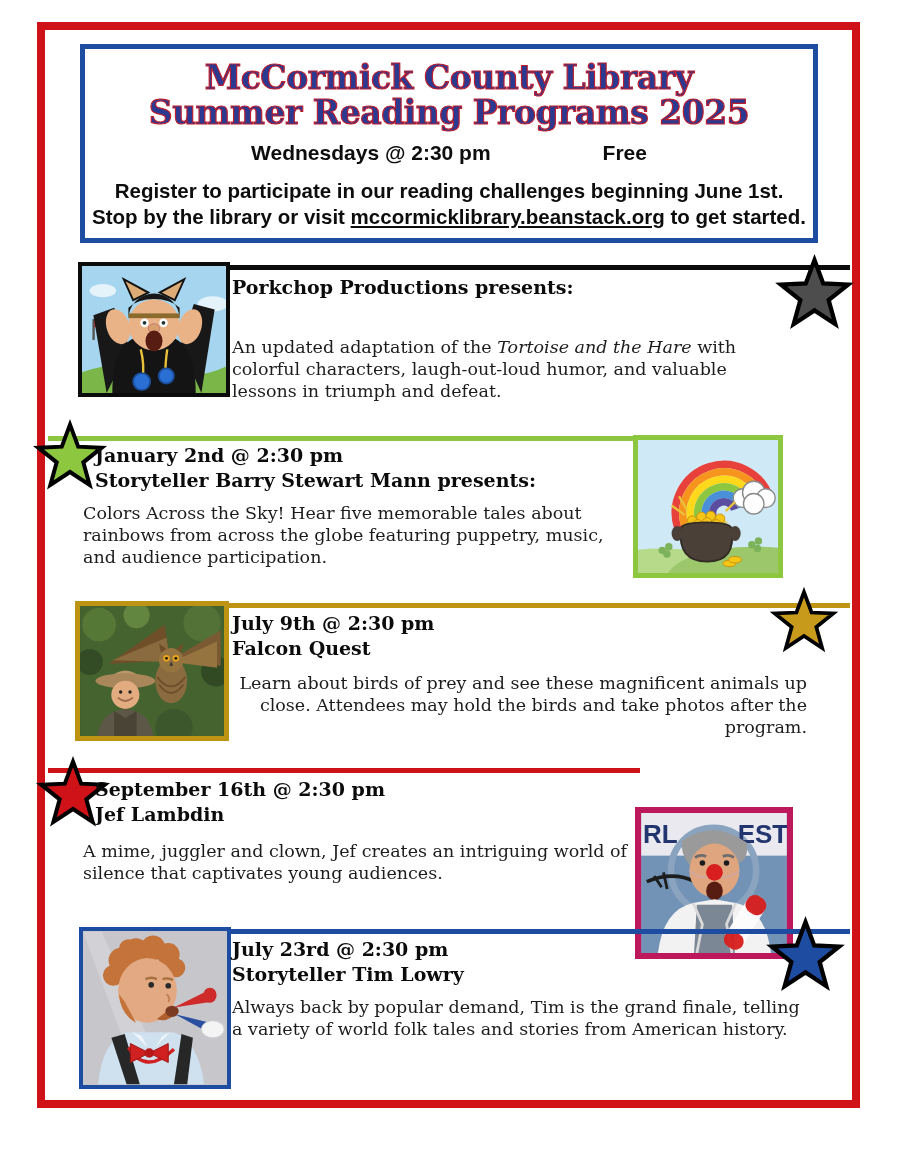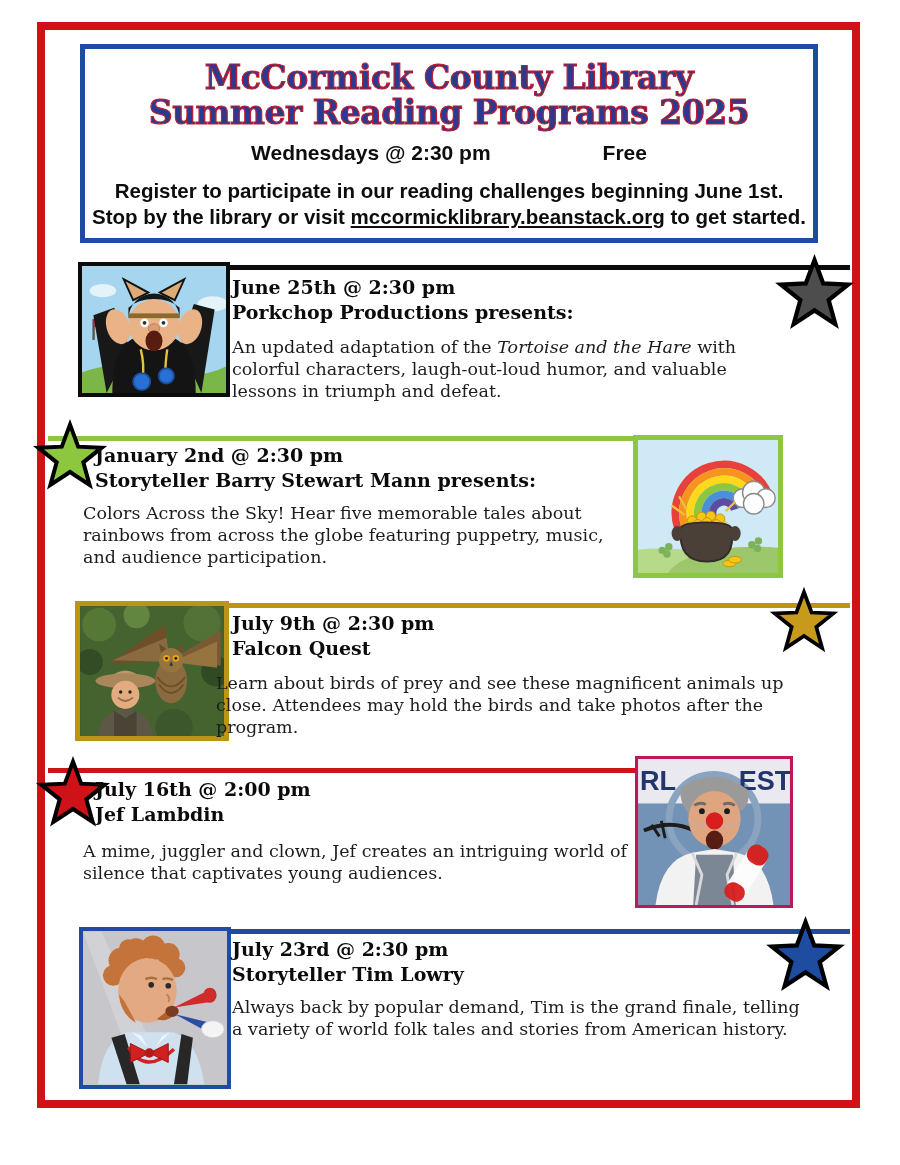--- a/index.html
+++ b/index.html
@@ -94,21 +94,20 @@
       <circle cx="63" cy="122" r="9" fill="#2a6fd3" stroke="#1b4e9a" stroke-width="2"></circle>
       <circle cx="89" cy="116" r="8" fill="#2a6fd3" stroke="#1b4e9a" stroke-width="2"></circle>
     </svg>
   </div>
 
   <svg class="star" style="left:772px; top:253px;" width="85" height="85" viewBox="-10 -10 120 120">
     <polygon points="50,0 62.3,33 97.5,34.5 70,56.5 79.4,90.5 50,71 20.6,90.5 30,56.5 2.5,34.5 37.7,33" stroke="#000" stroke-width="6" fill="#4D4D4D"></polygon>
   </svg>
 
   <div class="ev-head" style="left:232px; top:275px;">
-    <div>June 25th @ 2:30 pm</div>
     <div>Porkchop Productions presents:</div>
   </div>
   <div class="ev-body" style="left:232px; top:336px; width:565px;"><span>An updated adaptation of the </span><span class="it">Tortoise and the Hare</span><span> with colorful characters, laugh-out-loud humor, and valuable lessons in triumph and defeat.</span></div>
 
   <div class="rule" style="left: 48px; top: 436px; width: 587px; background: rgb(141, 198, 63);"></div>
 
   <div class="photo" style="left:633px; top:435px; width:150px; height:143px; border:5px solid #8DC63F; background:#cfe9f6;" aria-label="rainbow-pot-of-gold-illustration">
     <svg viewBox="0 0 150 142">
       <rect width="150" height="142" fill="#cfe9f6"></rect>
       <ellipse cx="25" cy="148" rx="85" ry="32" fill="#b6d98a"></ellipse>
@@ -201,25 +200,25 @@
   </div>
 
   <svg class="star" style="left:767px; top:586px;" width="74" height="74" viewBox="-10 -10 120 120">
     <polygon points="50,0 62.3,33 97.5,34.5 70,56.5 79.4,90.5 50,71 20.6,90.5 30,56.5 2.5,34.5 37.7,33" stroke="#000" stroke-width="6" fill="#C79A1B"></polygon>
   </svg>
 
   <div class="ev-head" style="left:232px; top:611px;">
     <div>July 9th @ 2:30 pm</div>
     <div>Falcon Quest</div>
   </div>
-  <div class="ev-body" style="left:216px; top:672px; width:575px;">Learn about birds of prey and see these magnificent animals up close. Attendees may hold the birds and take photos after the program.</div>
+  <div class="ev-body" style="left:232px; top:672px; width:575px;text-align:right;">Learn about birds of prey and see these magnificent animals up close. Attendees may hold the birds and take photos after the program.</div>
 
   <div class="rule" style="left: 48px; top: 768px; width: 592px; background: rgb(206, 18, 24);"></div>
 
-  <div class="photo" style="left:635px; top:756px; width:158px; height:152px; border:3px solid #be185d; background:#ec4899;" aria-label="jef-lambdin-clown-photo">
+  <div class="photo" style="left:635px; top:807px; width:158px; height:152px; border:6px solid #be185d; background:#ec4899;" aria-label="jef-lambdin-clown-photo">
     <svg viewBox="0 0 157 151">
       <rect width="157" height="151" fill="#7293b5"></rect>
       <rect x="0" y="0" width="157" height="46" fill="#e9e9ef"></rect>
       <circle cx="78" cy="62" r="46" fill="none" stroke="#8aa4c0" stroke-width="7"></circle>
       <text x="2" y="32" font-family="Liberation Sans, sans-serif" font-weight="bold" font-size="28" fill="#23356e">RL</text>
       <text x="104" y="32" font-family="Liberation Sans, sans-serif" font-weight="bold" font-size="28" fill="#23356e">EST</text>
       <path d="M6,74 Q34,62 58,74" stroke="#1d1d1d" stroke-width="4" fill="none"></path>
       <path d="M14,68 L22,80 M24,64 L28,82" stroke="#1d1d1d" stroke-width="3"></path>
       <path d="M44,30 Q78,6 114,32 Q116,48 106,54 L52,56 Q42,44 44,30 Z" fill="#9a9a9a"></path>
       <ellipse cx="79" cy="62" rx="27" ry="29" fill="#dfa57f"></ellipse>
@@ -238,21 +237,21 @@
         <rect x="101" y="132" width="22" height="18" rx="9" fill="#d81e1e"></rect>
       </g>
     </svg>
   </div>
 
   <svg class="star" style="left:33px; top:755px;" width="80" height="80" viewBox="-10 -10 120 120">
     <polygon points="50,0 62.3,33 97.5,34.5 70,56.5 79.4,90.5 50,71 20.6,90.5 30,56.5 2.5,34.5 37.7,33" stroke="#000" stroke-width="6" fill="#CE1218"></polygon>
   </svg>
 
   <div class="ev-head" style="left:95px; top:777px;">
-    <div>July 16th @ 2:00 pm</div>
+    <div>September 16th @ 2:30 pm</div>
     <div>Jef Lambdin</div>
   </div>
   <div class="ev-body" style="left:83px; top:840px; width:548px;">A mime, juggler and clown, Jef creates an intriguing world of silence that captivates young audiences.</div>
 
   <div class="rule" style="left: 86px; top: 929px; width: 764px; background: rgb(30, 76, 161);"></div>
 
   <div class="photo" style="left:79px; top:927px; width:152px; height:162px; border:4px solid #1E4CA1; background:#c7c6cb;" aria-label="tim-lowry-storyteller-photo">
     <svg viewBox="0 0 152 161">
       <rect width="152" height="161" fill="#c7c6cb"></rect>
       <path d="M0,0 L60,161 L90,161 L20,0 Z" fill="#d2d1d6"></path>

